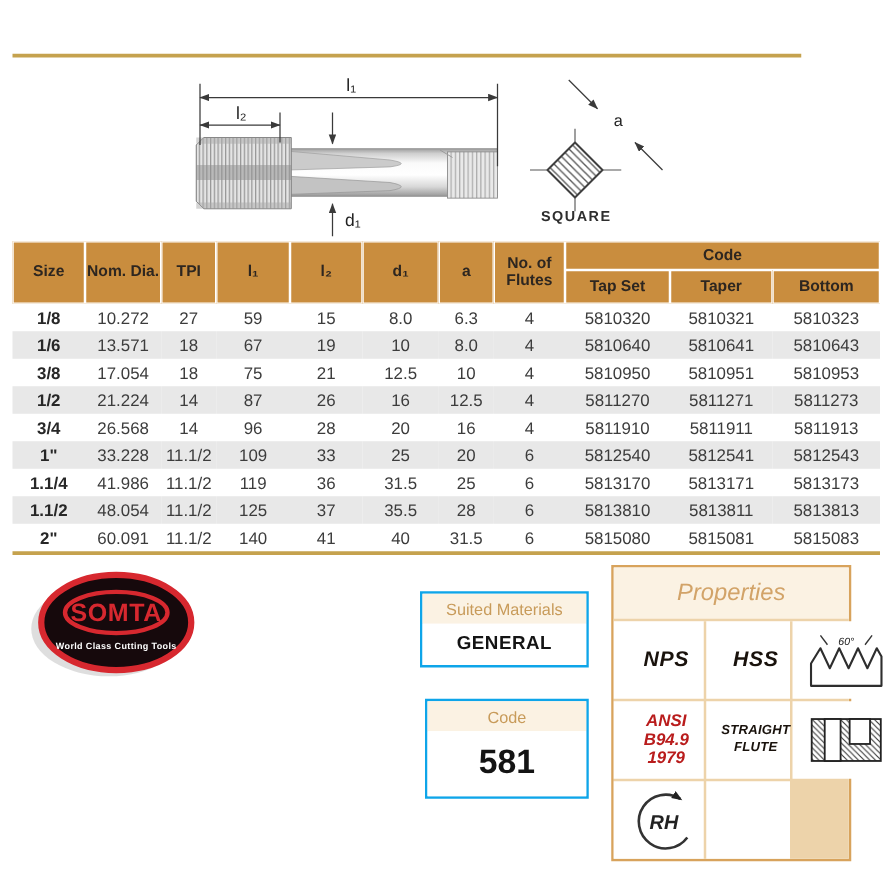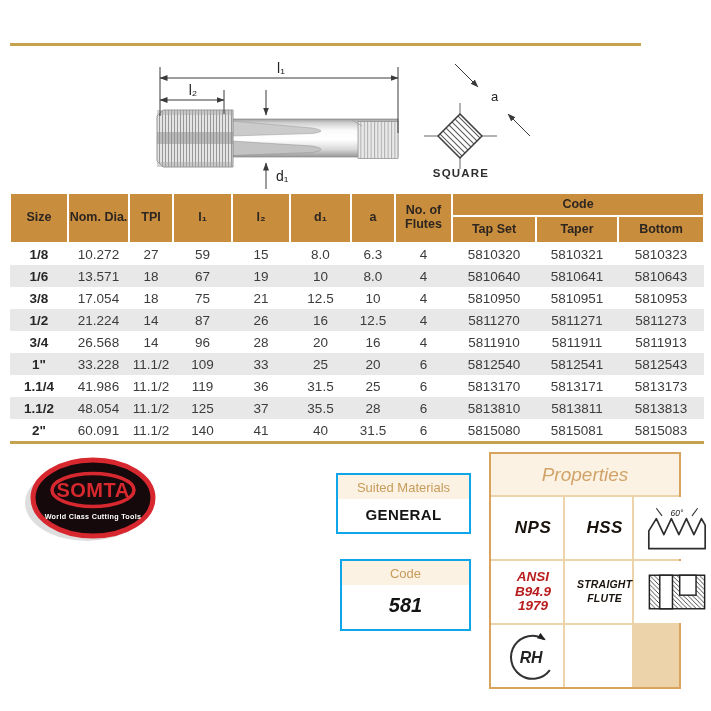--- a/index.html
+++ b/index.html
@@ -34,21 +34,21 @@
   td.c-size{font-weight:bold;color:#272727;}
 
   
   .logo-svg{position:absolute;left:22px;top:452px;width:140px;height:94px;}
   .info-box{position:absolute;border:2px solid #0ea5e9;background:#fff;}
   .sm-box{left:336px;top:473px;width:131px;}
   .code-box{left:340px;top:559px;width:127px;}
   .bx-head{background:#FBF2E3;color:#C89B5A;font-size:13px;text-align:center;padding:5px 0 4px;}
   .bx-val{text-align:center;font-weight:bold;color:#141414;background:#fff;}
   .sm-box .bx-val{font-size:15px;padding:7px 0 9px;letter-spacing:.4px;}
-  .code-box .bx-val{font-size:20px;padding:9px 12px 12px;font-style:italic;}
+  .code-box .bx-val{font-size:27px;padding:9px 12px 12px;}
 
   .props{position:absolute;left:489px;top:452px;width:188px;border:2px solid #D8A35C;background:#fff;font-style:italic;}
   .props-head{
     background:#FBF2E3;color:#D2A368;font-size:19px;text-align:center;
     padding:10px 0 9px;border-bottom:2px solid #EDD3AA;
   }
   .props-grid{display:grid;grid-template-columns:1fr 1.06fr 1fr;grid-auto-rows:62px;gap:2px;background:#EDD3AA;}
   .pcell{background:#fff;display:flex;flex-direction:column;align-items:center;justify-content:center;text-align:center;padding-left:12px;}
   .p-big{font-size:17px;font-weight:bold;color:#19120c;letter-spacing:.5px;}
   .p-iso{line-height:1.03;}

